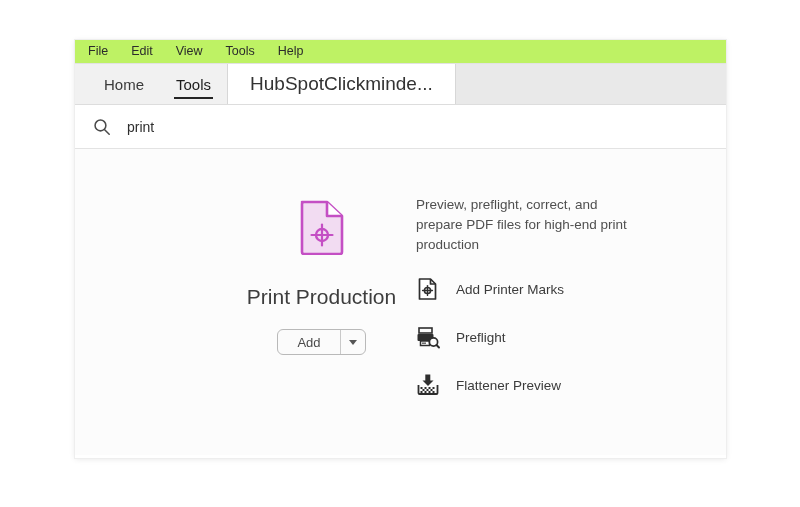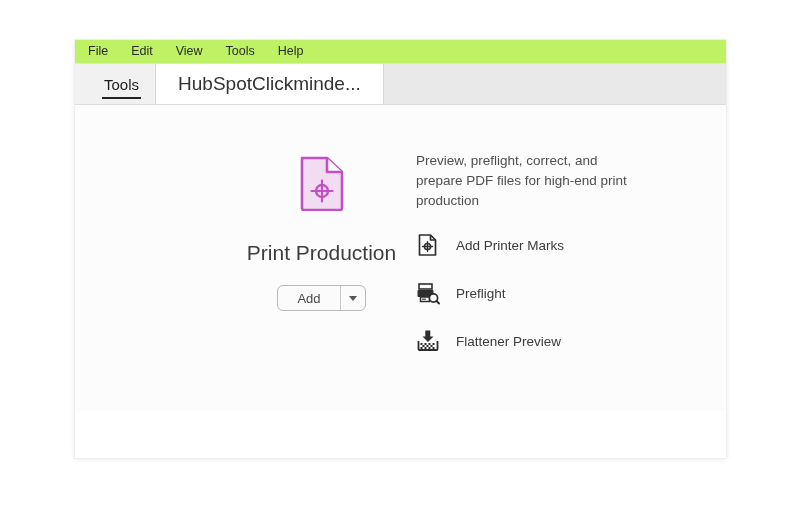--- a/index.html
+++ b/index.html
@@ -237,30 +237,40 @@
   <div class="menubar">
     <div class="menubar-item">File</div>
     <div class="menubar-item">Edit</div>
     <div class="menubar-item">View</div>
     <div class="menubar-item">Tools</div>
     <div class="menubar-item">Help</div>
   </div>
 
   <div class="tabstrip">
     <div class="tab-left-group">
+      <div class="nav-tab">
+        <span>Home</span>
+      </div>
       <div class="nav-tab selected">
         <span>Tools</span>
       </div>
     </div>
     <div class="doc-tab">
       <span>HubSpotClickminde...</span>
     </div>
     <div class="tab-filler"></div>
   </div>
 
+  <div class="searchbar">
+    <svg class="search-icon" viewBox="0 0 20 20">
+      <circle cx="8.3" cy="8.3" r="6" fill="none" stroke="#4a4a4a" stroke-width="1.7"></circle>
+      <line x1="12.7" y1="12.7" x2="18" y2="18" stroke="#4a4a4a" stroke-width="1.7" stroke-linecap="round"></line>
+    </svg>
+    <span class="search-value" title="Search tools">print</span>
+  </div>
 
   <div class="content">
 
     <div class="tool-panel">
 
       <div class="tool-left">
         <svg class="big-icon" viewBox="0 0 48 56">
           <path d="M4 3 h25 l15 14 v36 a2 2 0 0 1 -2 2 H6 a2 2 0 0 1 -2 -2 V5 a2 2 0 0 1 2 -2 z" fill="#F2DCF2" stroke="#C44FC4" stroke-width="2.6" stroke-linejoin="round"></path>
           <path d="M29 3 v14 h15" fill="#ffffff" stroke="#C44FC4" stroke-width="2.6" stroke-linejoin="round"></path>
           <circle cx="24" cy="36" r="6" fill="none" stroke="#C44FC4" stroke-width="2.4"></circle>

